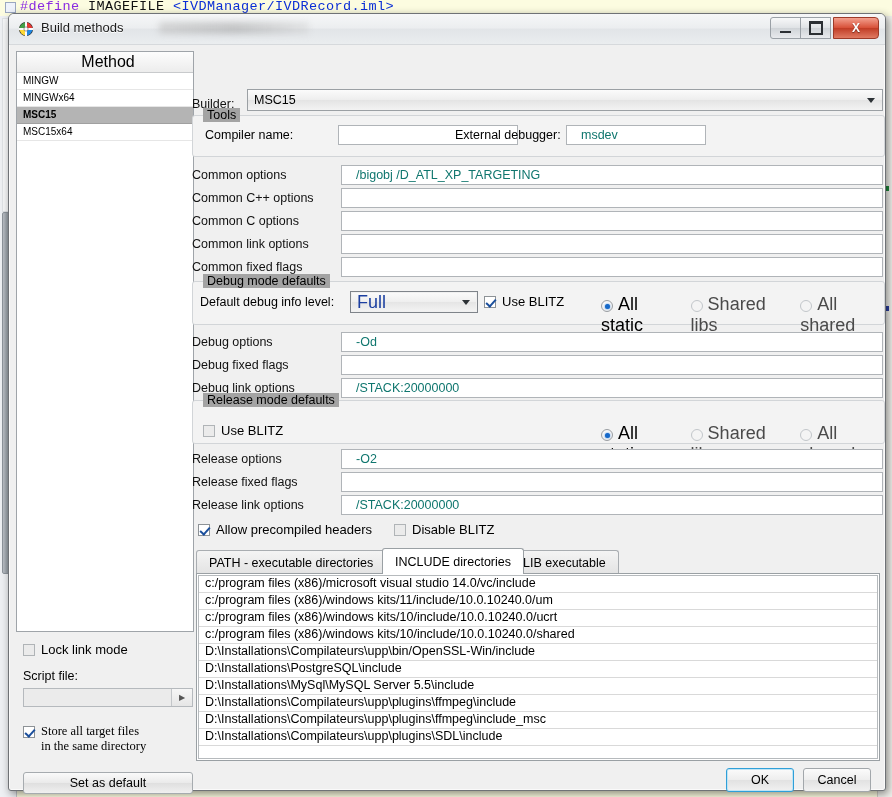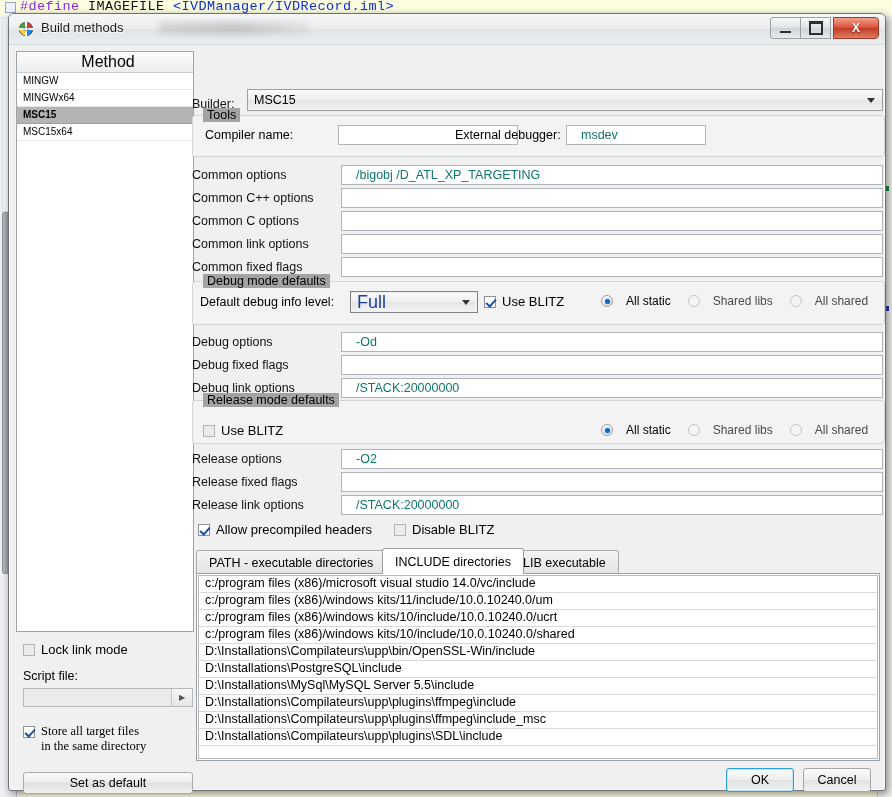--- a/index.html
+++ b/index.html
@@ -122,21 +122,21 @@
     border:1px solid #7f848a;background:linear-gradient(180deg,#fbfbfb,#efefef 48%,#e5e5e5 52%,#f4f4f4);
     display:flex;align-items:center;padding-left:6px;font-size:18px;color:#1b3fa0;
     box-shadow:0 0 0 1px #f0f0f0 inset;}
   #dbg-blitz{position:absolute;left:291px;top:12px;}
   .radio-grp{position:absolute;top:12px;display:flex;gap:17px;}
   .rb{display:inline-block;width:12px;height:12px;border-radius:50%;border:1px solid #9a9ea2;
     background:radial-gradient(circle at 50% 35%,#ffffff,#ececec);vertical-align:-2px;margin-right:5px;position:relative;box-sizing:border-box;}
   .rb.on:after{content:"";position:absolute;left:2.5px;top:2.5px;width:5px;height:5px;border-radius:50%;
     background:#1668c8;box-shadow:0 0 2px #2a7fe0;}
   .rb.off{border-color:#c2c6ca;background:#f4f4f4;}
-  .rlabel{font-size:12px;margin-left:8px;}
+  .rlabel{font-size:18px;}
   .rlabel.dim{color:#4a4a4a;}
 
   #rel-group{left:0px;top:355px;width:691px;height:42px;}
   #rel-blitz{position:absolute;left:10px;top:22px;}
 
   #bottom-checks{position:absolute;left:6px;top:477px;display:flex;align-items:center;gap:22px;}
 
   
   #tabstrip{position:absolute;left:4px;top:503px;width:684px;height:26px;}
   .tab{position:absolute;bottom:0;height:24px;padding:0 12px;display:flex;align-items:center;

